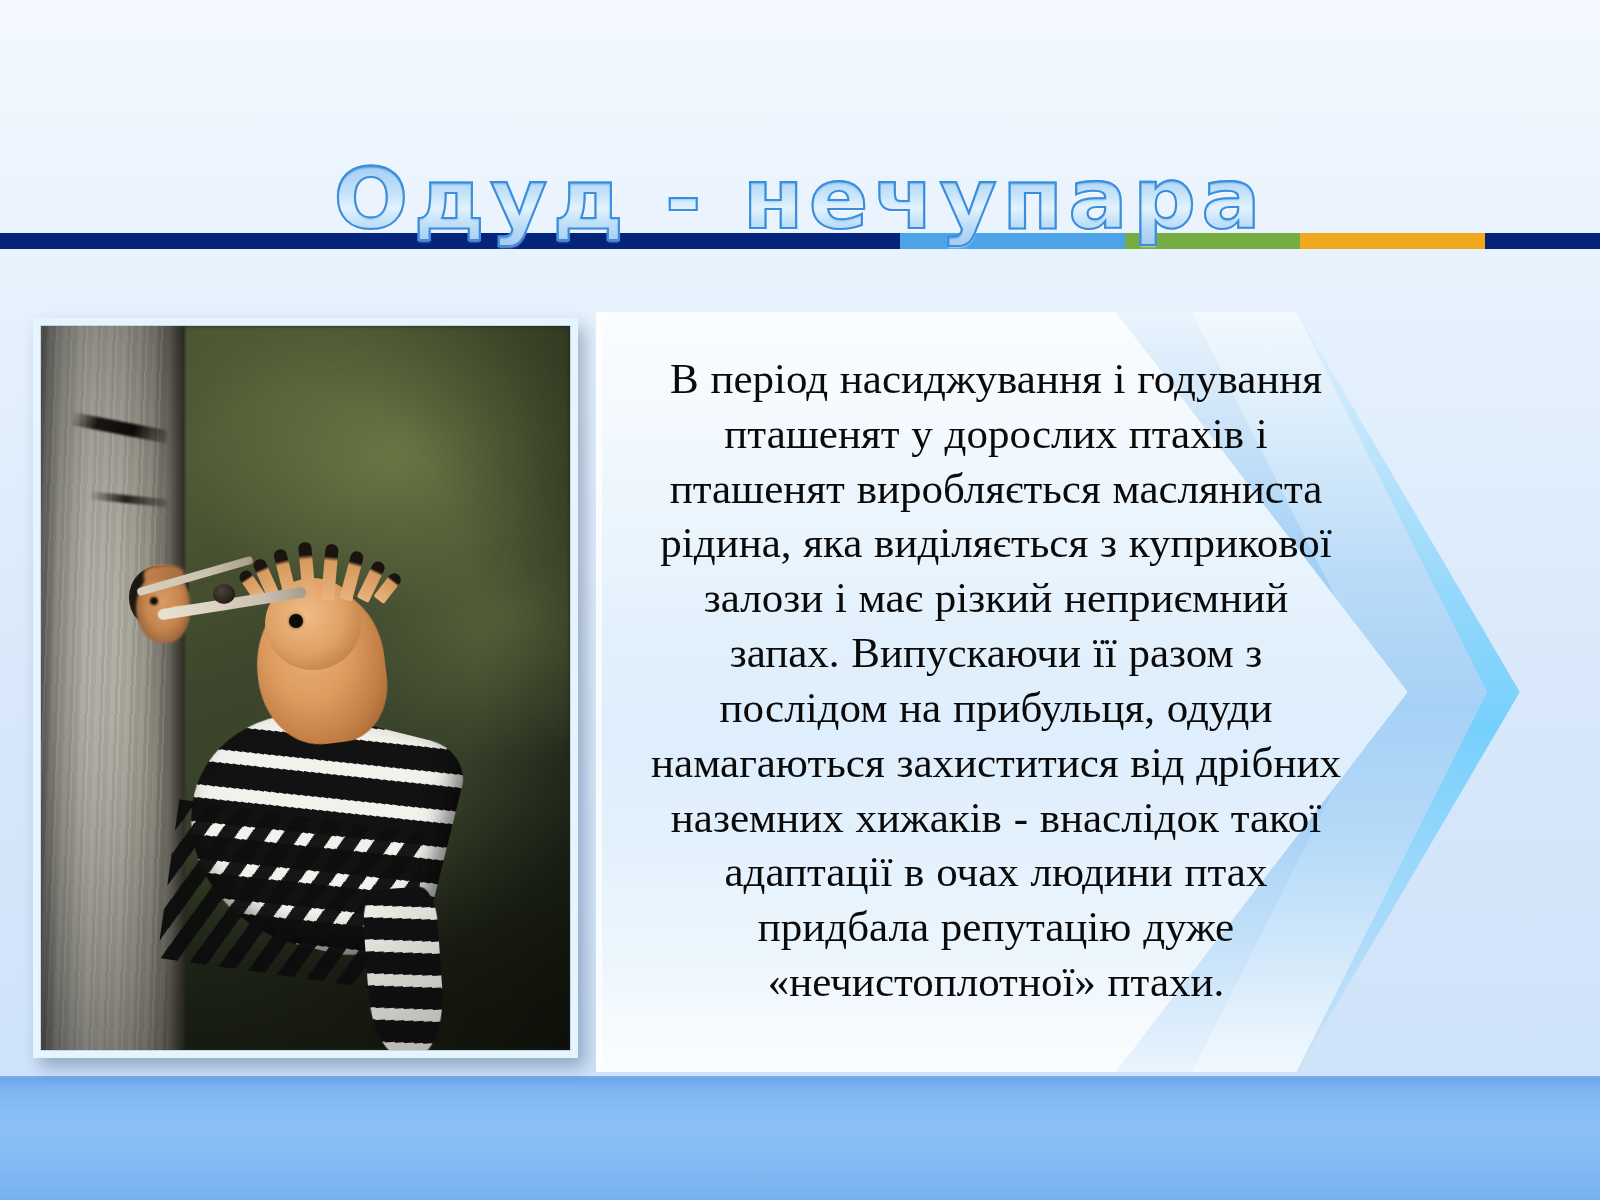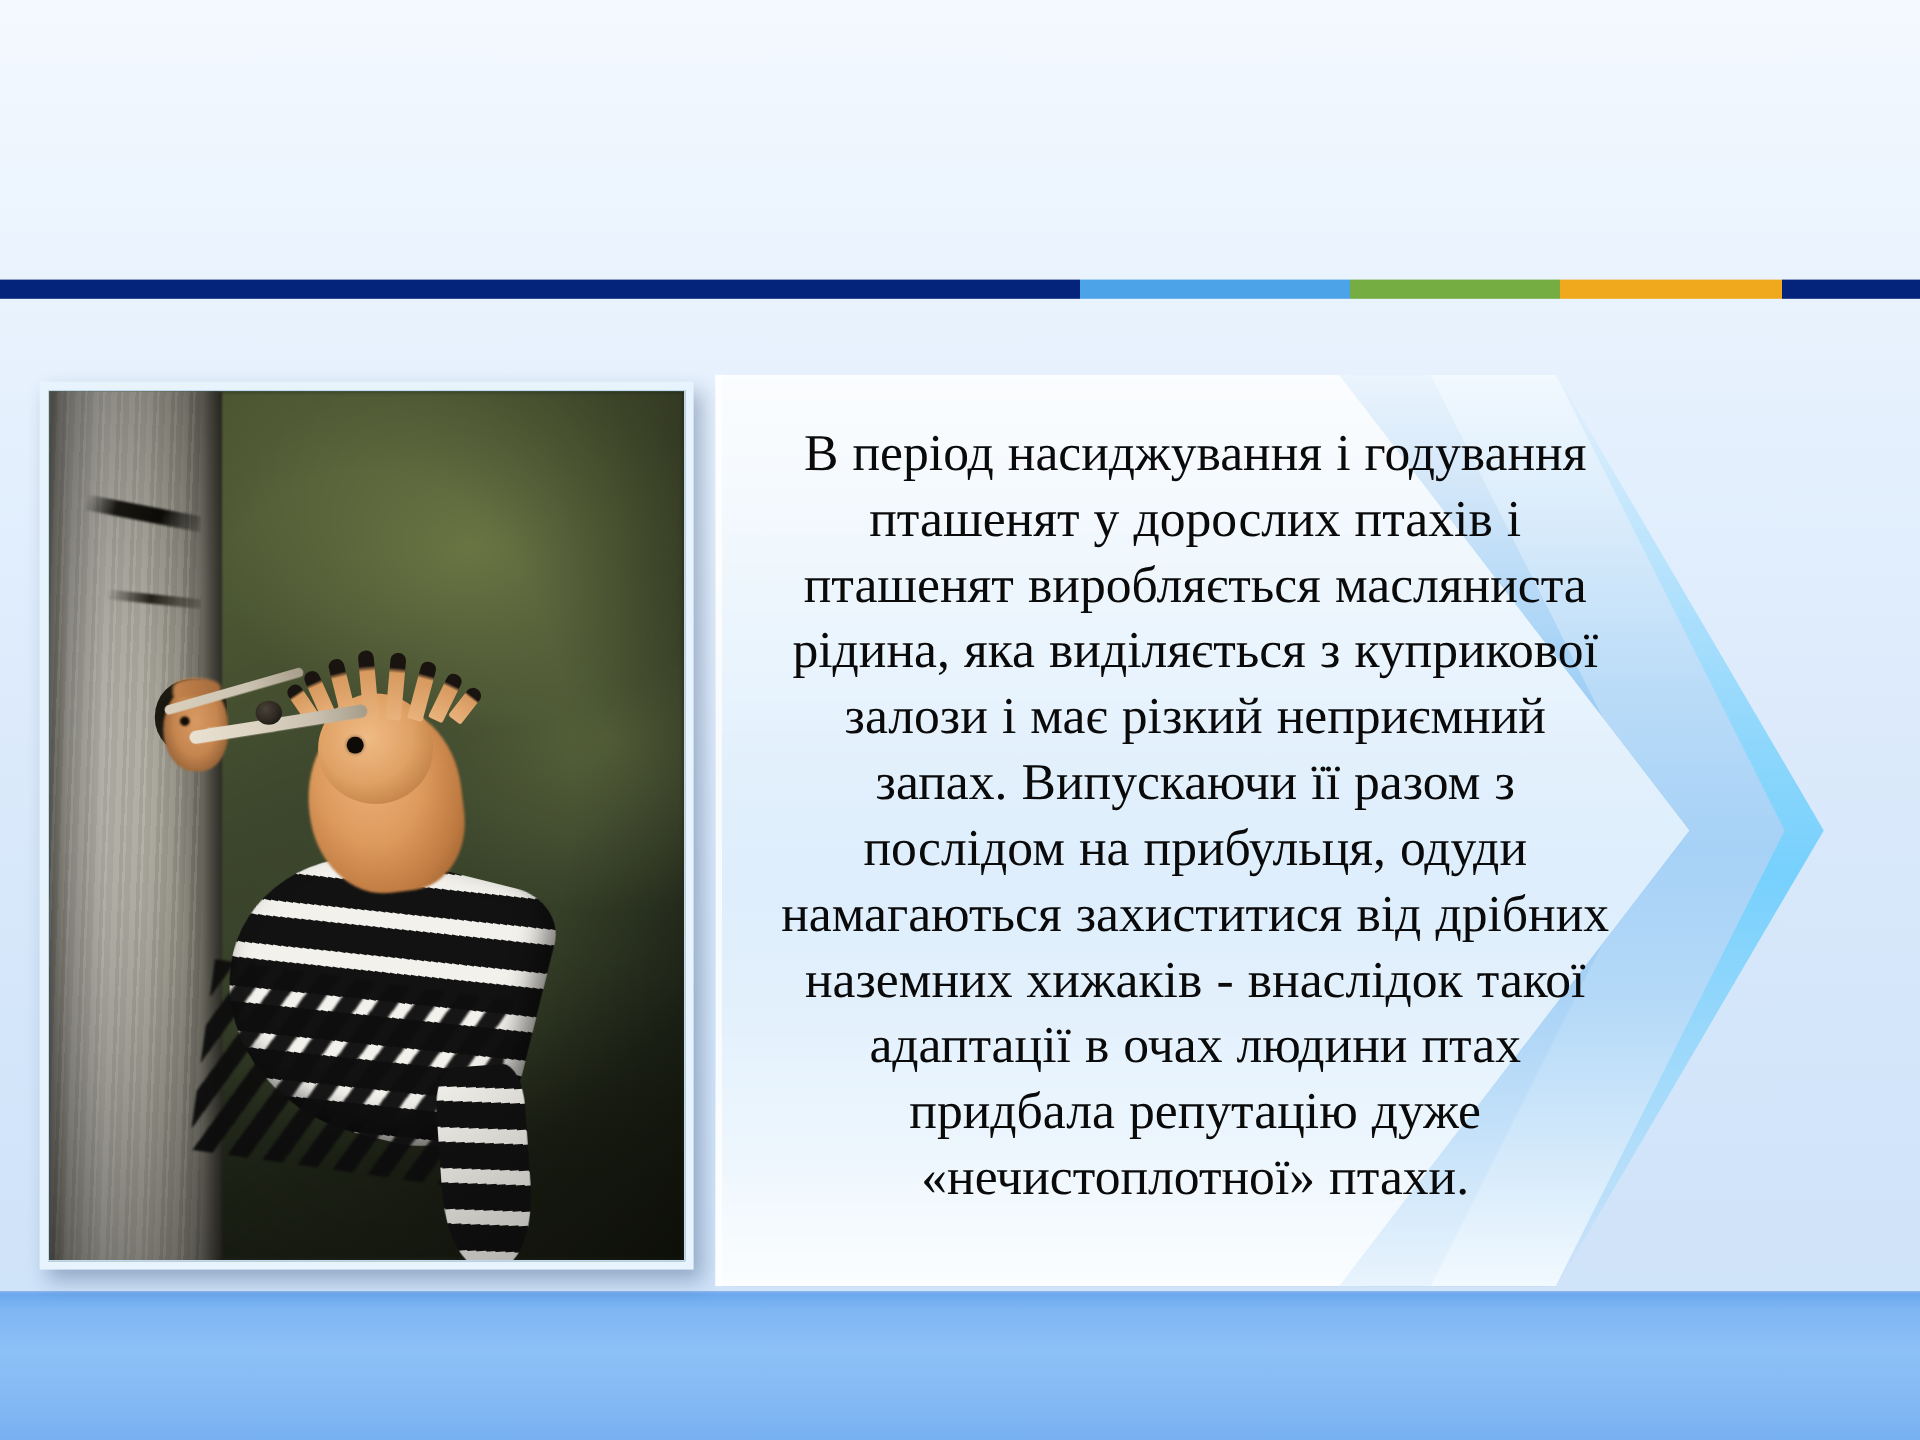--- a/index.html
+++ b/index.html
@@ -288,20 +288,23 @@
   <div class="bg-floor"></div>
 
   <div id="rule">
     <div class="seg" style="width:900px;background:#04247c;"></div>
     <div class="seg" style="width:225px;background:#4da3e8;"></div>
     <div class="seg" style="width:175px;background:#76ad42;"></div>
     <div class="seg" style="width:185px;background:#f0a81c;"></div>
     <div class="seg" style="width:115px;background:#04247c;"></div>
   </div>
 
+  <div id="title-wrap">
+    <span id="title-text">Одуд  -  нечупара</span>
+  </div>
 
   <div id="photo-card">
     <div id="photo">
       <div class="ph-bg"></div>
 
       <div class="post">
         <div class="grain"></div>
         <div class="crack"></div>
         <div class="crack2"></div>
         <div class="hole"></div>

